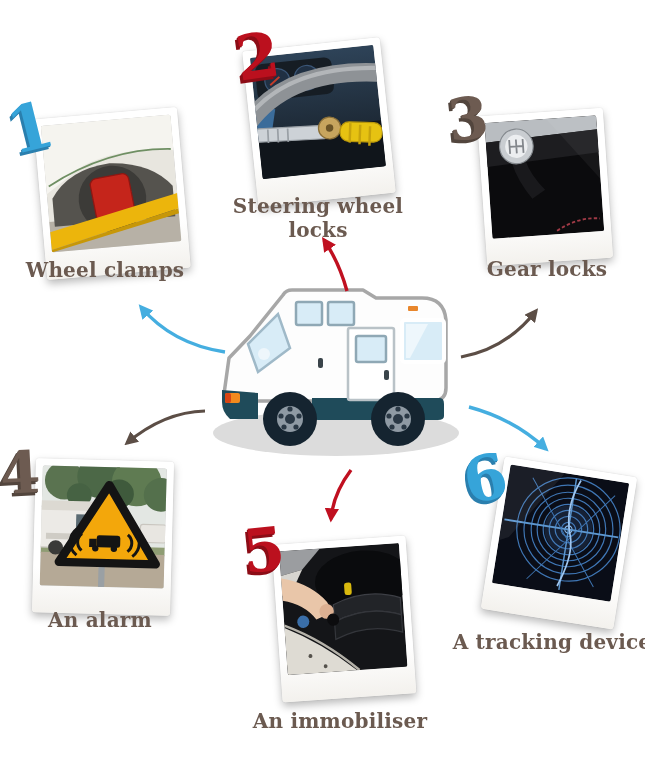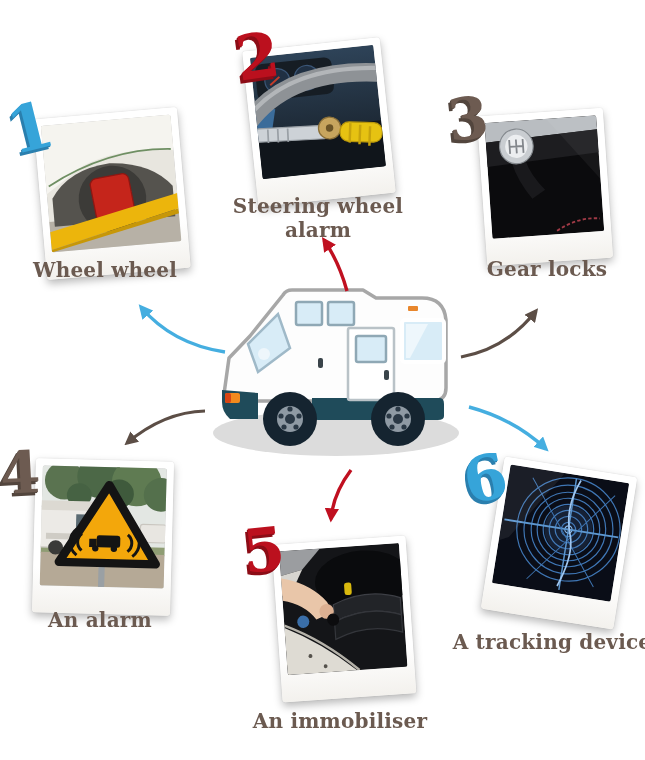--- a/index.html
+++ b/index.html
@@ -245,20 +245,20 @@
     </svg>
   </div>
 
   <div class="num n1 c-blue">1</div>
   <div class="num n2 c-red">2</div>
   <div class="num n3 c-brown">3</div>
   <div class="num n4 c-brown">4</div>
   <div class="num n5 c-red">5</div>
   <div class="num n6 c-blue">6</div>
 
-  <div class="caption l1">Wheel wheel</div>
-  <div class="caption l2">Steering wheel alarm</div>
+  <div class="caption l1">Wheel clamps</div>
+  <div class="caption l2">Steering wheel locks</div>
   <div class="caption l3">Gear locks</div>
   <div class="caption l4">An alarm</div>
   <div class="caption l5">An immobiliser</div>
   <div class="caption l6">A tracking device</div>
 
 </div>
 
 </body></html>

